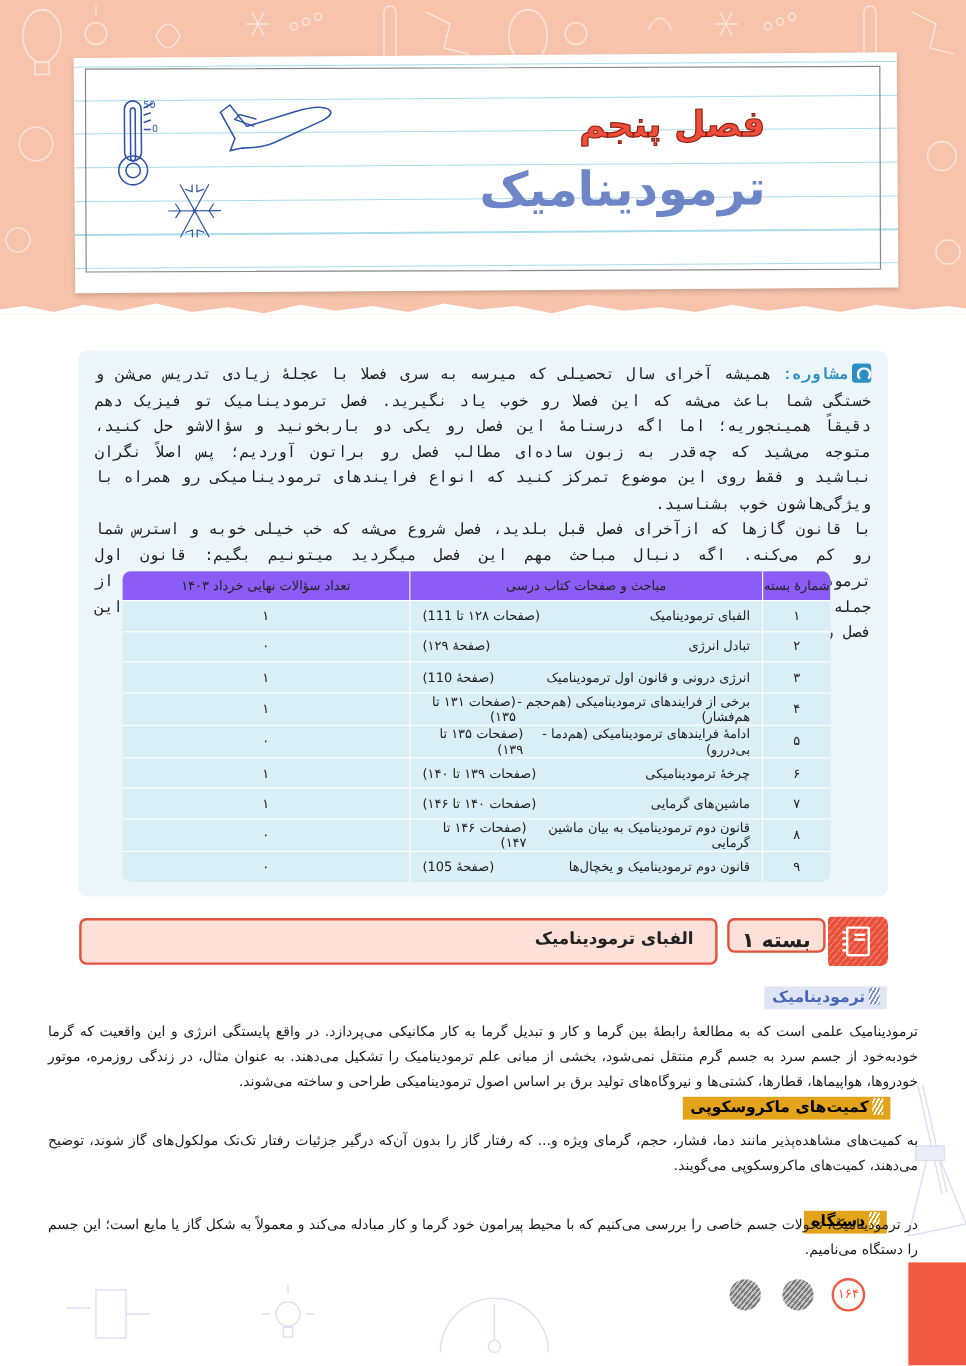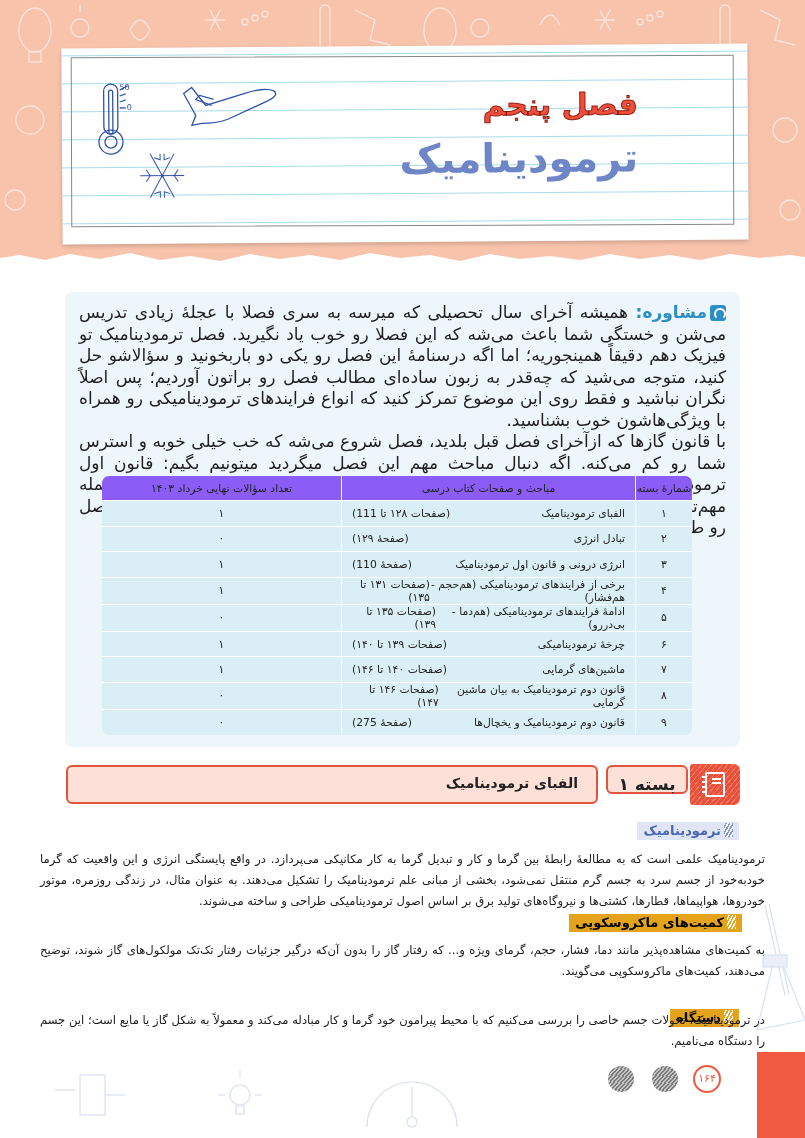--- a/index.html
+++ b/index.html
@@ -39,21 +39,21 @@
     font-family: "DejaVu Sans", sans-serif; font-weight: bold;
     font-size: 40px; color: #6e86c7;
   }
 
   .advice {
     position: absolute; left: 65px; top: 292px; width: 675px; height: 455px;
     background: #edf6fa; border-radius: 8px;
     padding: 10px 14px 0 14px;
   }
   .advice p {
-    font-size: 17px; line-height: 21.5px; text-align: justify; color: #1e1e1e;
+    font-size: 13px; line-height: 21.5px; text-align: justify; color: #1e1e1e; font-family: Liberation Mono, monospace;
   }
   .advice .lead { color: #2b8fc5; font-weight: bold; }
   .advice .headset {
     display: inline-block; width: 16px; height: 16px; background: #2b8fc5;
     border-radius: 3px; vertical-align: -3px; margin-left: 3px; position: relative;
   }
   .advice .headset::after {
     content: ""; position: absolute; left: 4px; top: 3px; width: 8px; height: 8px;
     border: 2px solid #fff; border-radius: 50%; border-bottom-color: transparent;
   }
@@ -316,21 +316,21 @@
             <span class="topic-pages">(صفحات ۱۴۶ تا ۱۴۷)</span>
           </div>
         </td>
       <td class="col-count">۰</td>
     </tr>
     <tr>
       <td class="col-num">۹</td>
       <td class="col-topic">
           <div class="topic-cell">
             <span>قانون دوم ترمودینامیک و یخچال‌ها</span>
-            <span class="topic-pages">(صفحهٔ 275)</span>
+            <span class="topic-pages">(صفحهٔ 105)</span>
           </div>
         </td>
       <td class="col-count">۰</td>
     </tr>
   </tbody>
 </table>
 
 <div class="section-banner">
   <div class="banner-main">
     <div class="banner-title">الفبای ترمودینامیک</div>

